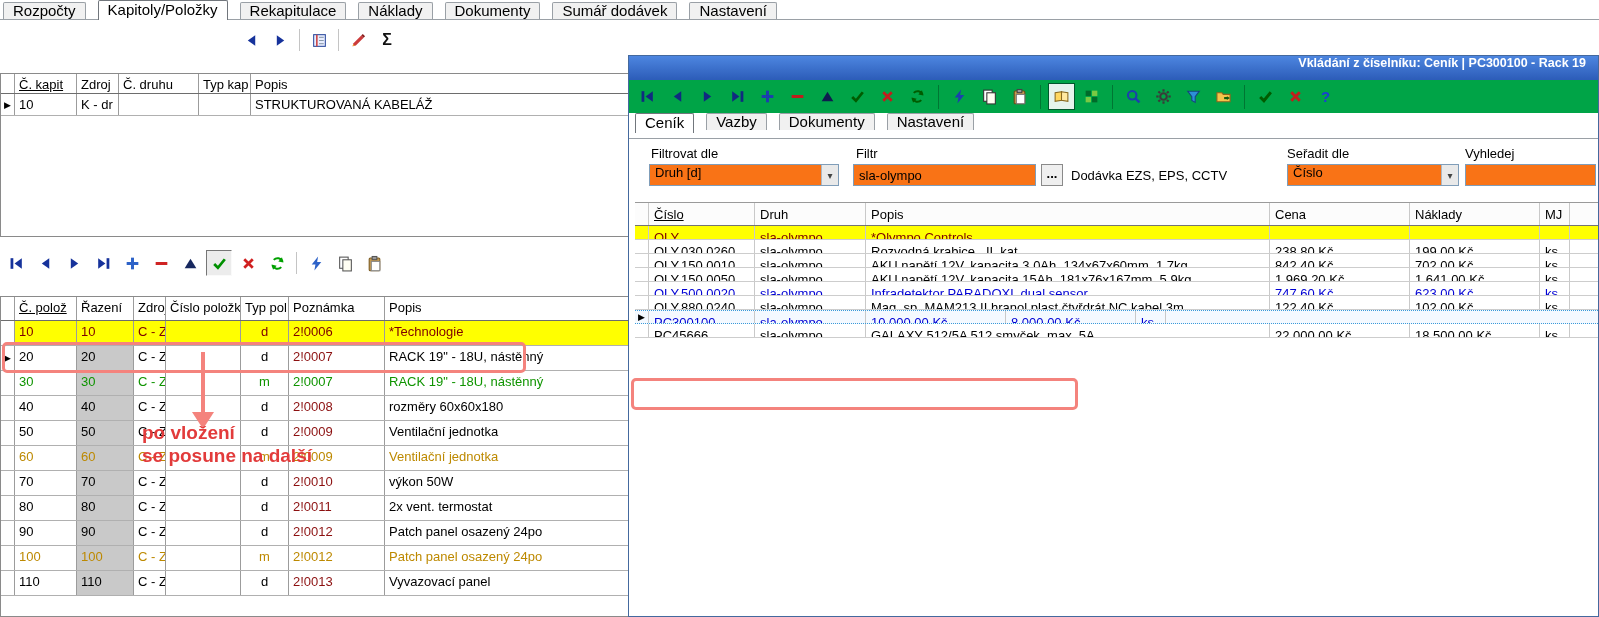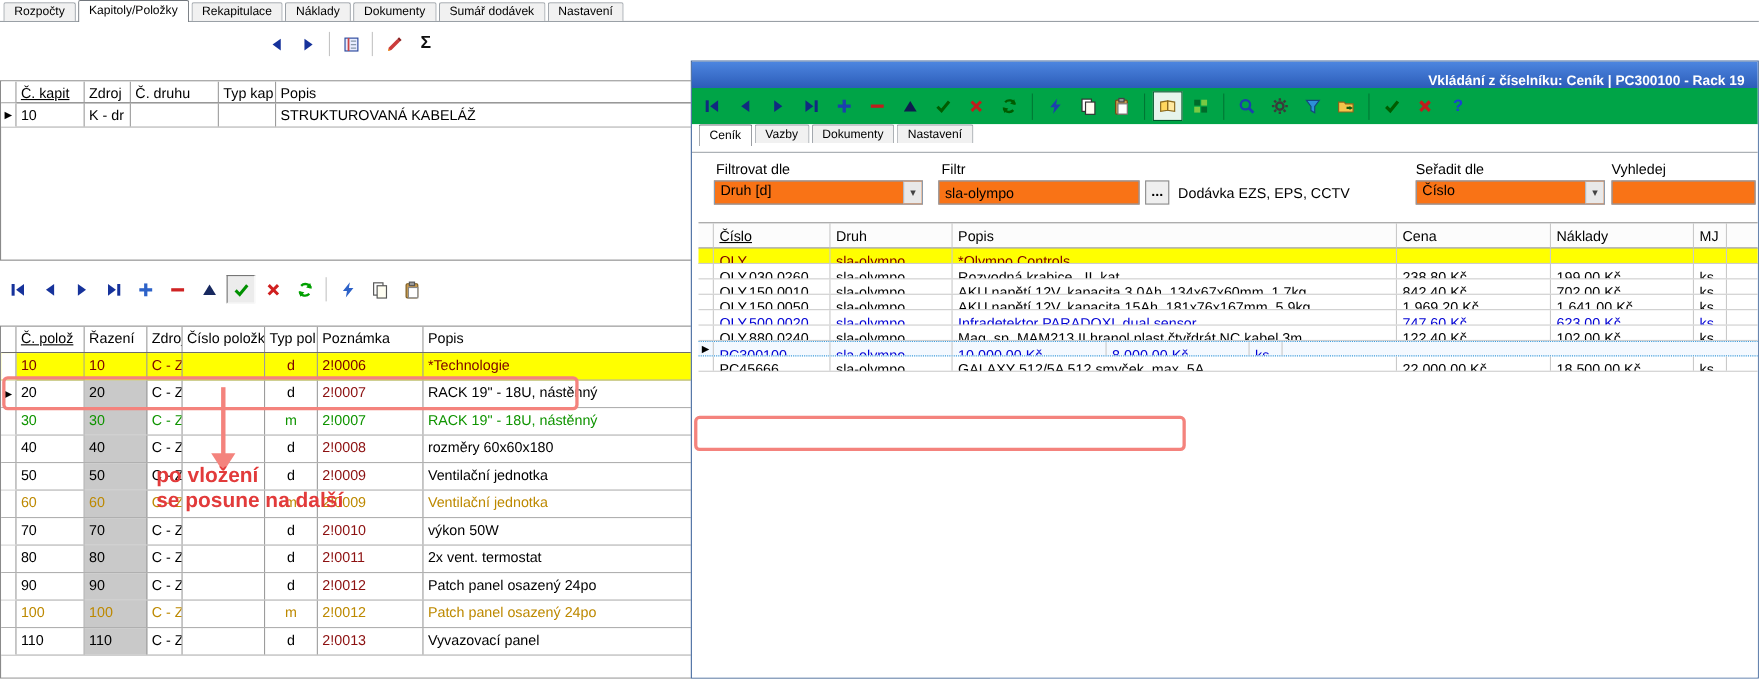--- a/index.html
+++ b/index.html
@@ -2,22 +2,22 @@
 <html><head>
 <meta charset="utf-8">
 <style>
   html,body{margin:0;padding:0}
   body{width:1599px;height:617px;position:relative;overflow:hidden;background:#fff;
        font-family:"Liberation Sans","DejaVu Sans",sans-serif;font-size:13px;color:#000}
 
   
   .tabstrip{position:absolute;left:0;top:0;width:100%;height:20px;display:flex;align-items:flex-end;
             padding-left:3px;border-bottom:1px solid #9aa0a6;box-sizing:border-box;background:#fff}
-  .tab{height:16px;line-height:16px;padding:0 9px;margin-right:2px;background:#f1f1f1;
-       border:1px solid #9aa0a6;border-bottom:none;border-radius:2px 2px 0 0;font-size:11px;white-space:nowrap}
+  .tab{height:16px;line-height:16px;padding:0 9px;margin-right:12px;background:#f1f1f1;
+       border:1px solid #9aa0a6;border-bottom:none;border-radius:2px 2px 0 0;font-size:15px;white-space:nowrap}
   .tab.active{background:#fff;height:19px;line-height:18px;margin-bottom:-1px;border-color:#71767c}
 
   
   .tbar{position:absolute;display:flex;align-items:center;gap:3px}
   .tbtn{width:26px;height:26px;display:flex;align-items:center;justify-content:center;
         border:1px solid transparent;box-sizing:border-box;background:transparent}
   .tbtn.pressed{background:#ececec;border:1px solid;border-color:#767676 #fafafa #fafafa #767676}
   .vsep{width:1px;height:22px;background:#c4c4c4;margin:0 3px}
   .sum-glyph{font-weight:bold;font-size:16px;color:#101010}
 
@@ -44,21 +44,21 @@
   .row-yellow .cell-order-data{background:#ffff00}
   .row-green{color:#0f9400}
   .row-amber{color:#bd8900}
   .note{color:#8c1010}
   .row-yellow .note,.row-green .note,.row-amber .note{color:inherit}
 
   
   .dialog{position:absolute;left:628px;top:55px;width:971px;height:562px;background:#fff;
           border:1px solid #44699e;box-sizing:border-box;z-index:10;overflow:hidden}
   .dtitle{height:24px;background:linear-gradient(to bottom,#4d86e0,#2c5cb8);color:#fff;font-weight:bold;
-          font-size:12.5px;display:flex;align-items:flex-end;justify-content:flex-end;padding:0 12px;white-space:nowrap;overflow:hidden}
+          font-size:12.5px;display:flex;align-items:flex-start;justify-content:flex-end;padding:0 12px;white-space:nowrap;overflow:hidden}
   .dtoolbar{height:33px;background:#00a447;display:flex;align-items:center;padding:0 5px;gap:3px}
   .gbtn{width:27px;height:27px;display:flex;align-items:center;justify-content:center;
         border:1px solid transparent;box-sizing:border-box}
   .gbtn.pressed{background:#e6f4ec;border:1px solid #00572b}
   .gsep{width:1px;height:24px;background:rgba(0,0,0,.28);margin:0 4px}
   .help-glyph{color:#1a3fd4;font-weight:bold;font-size:15px}
   .dtabs{height:26px;display:flex;padding:0 6px;border-bottom:1px solid #9aa0a6;
          box-sizing:border-box;background:#fff}
   .dbody{position:relative;height:477px;background:#fff}
   .lbl{position:absolute;white-space:nowrap}

